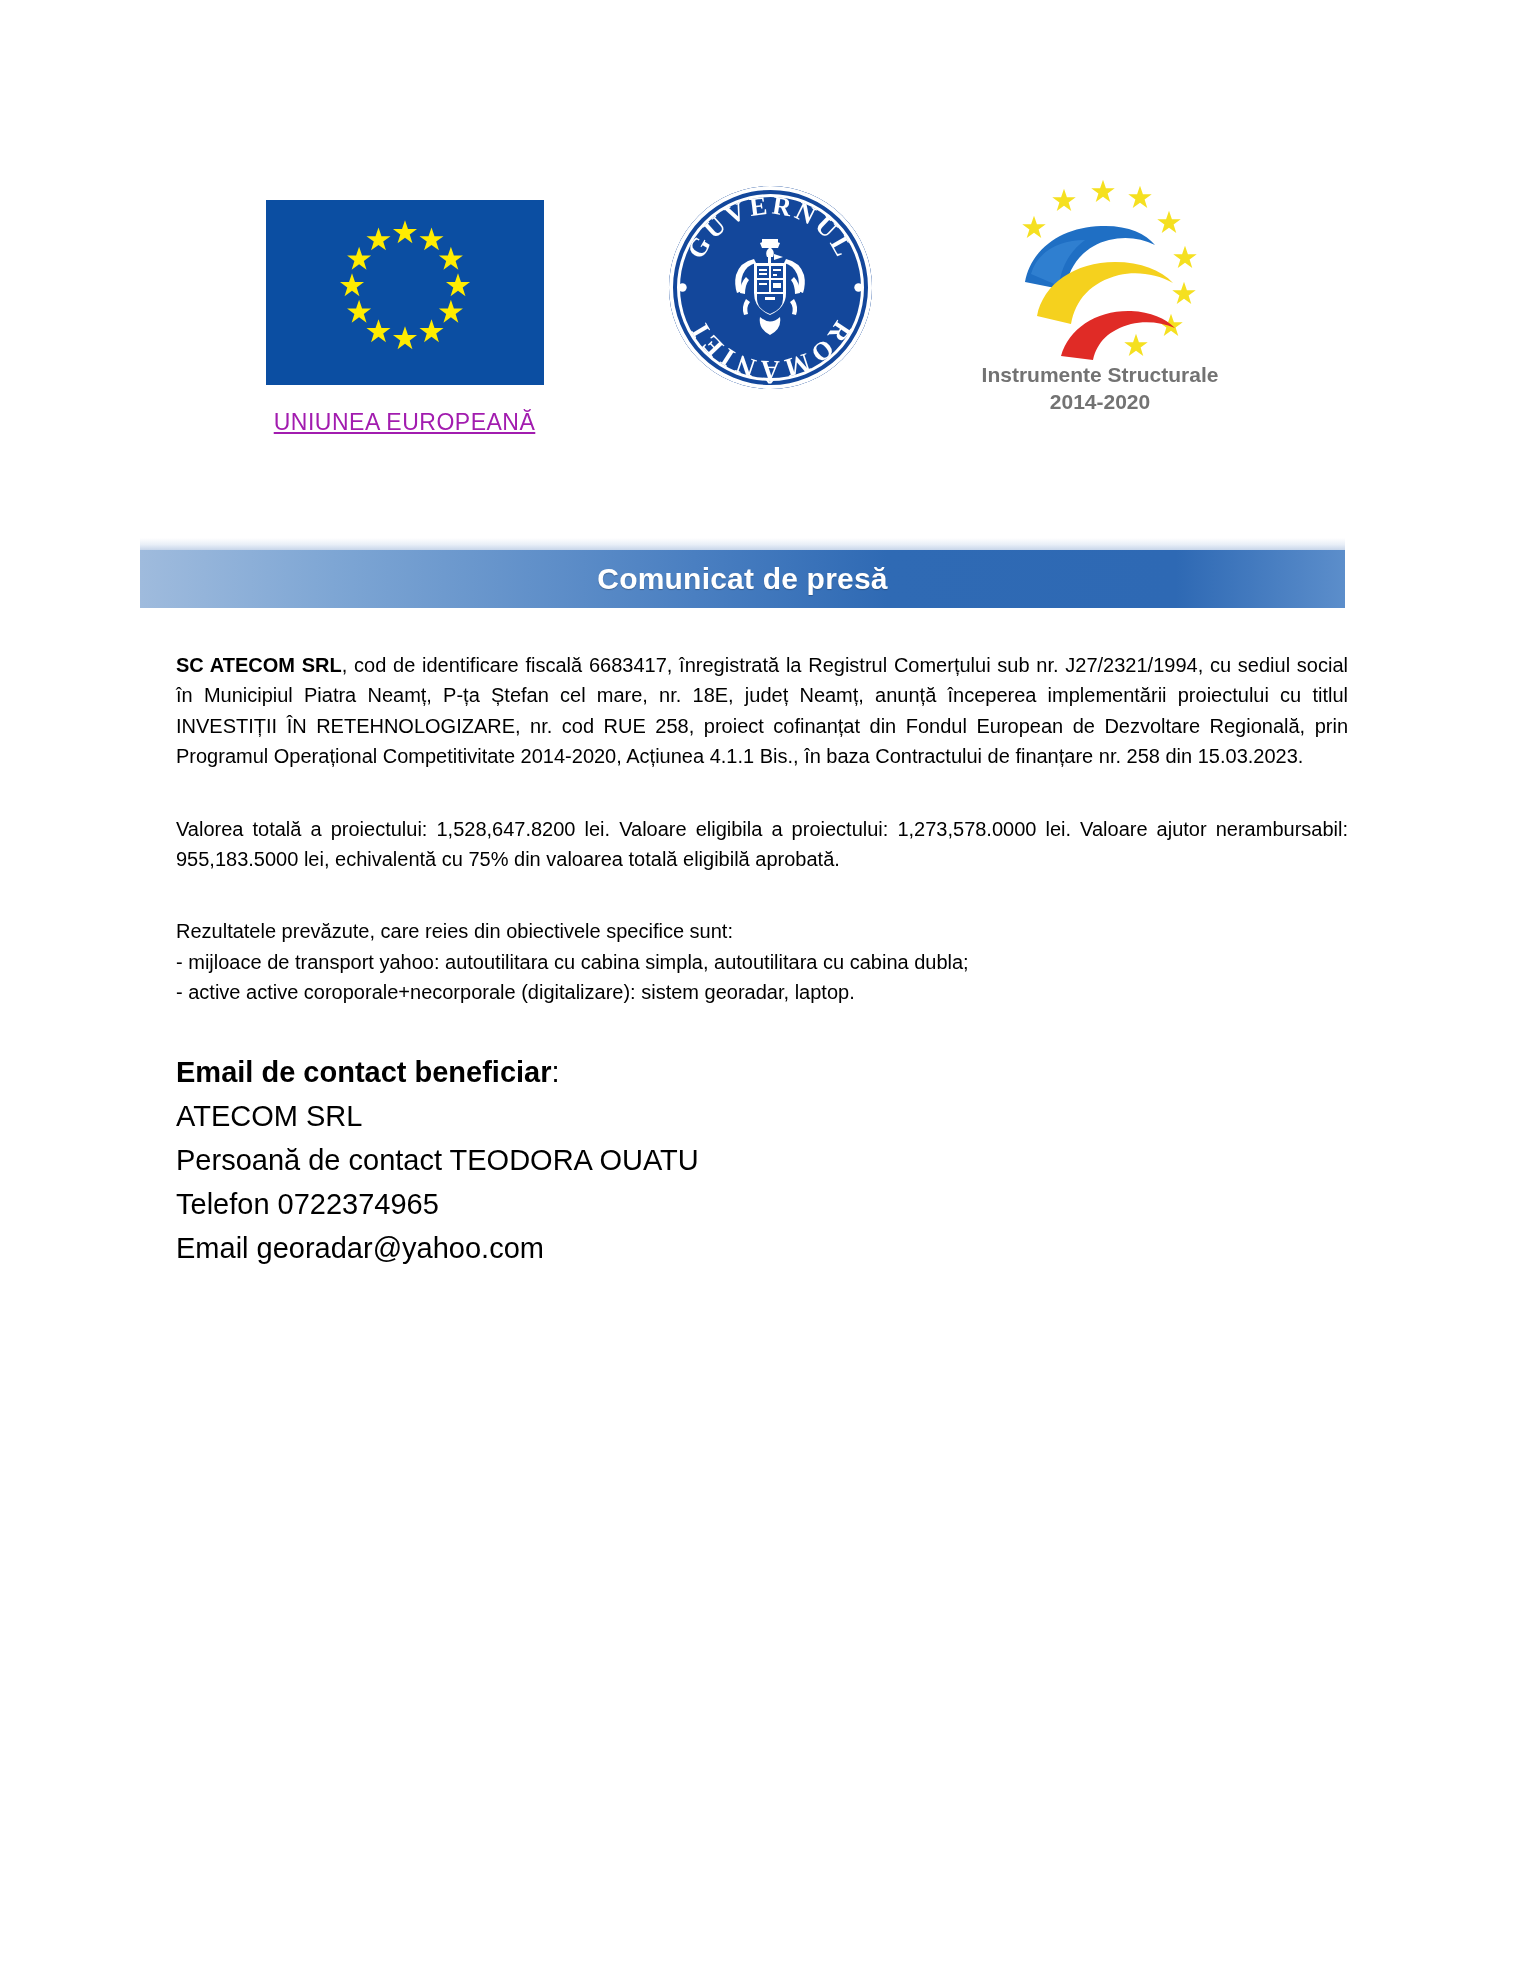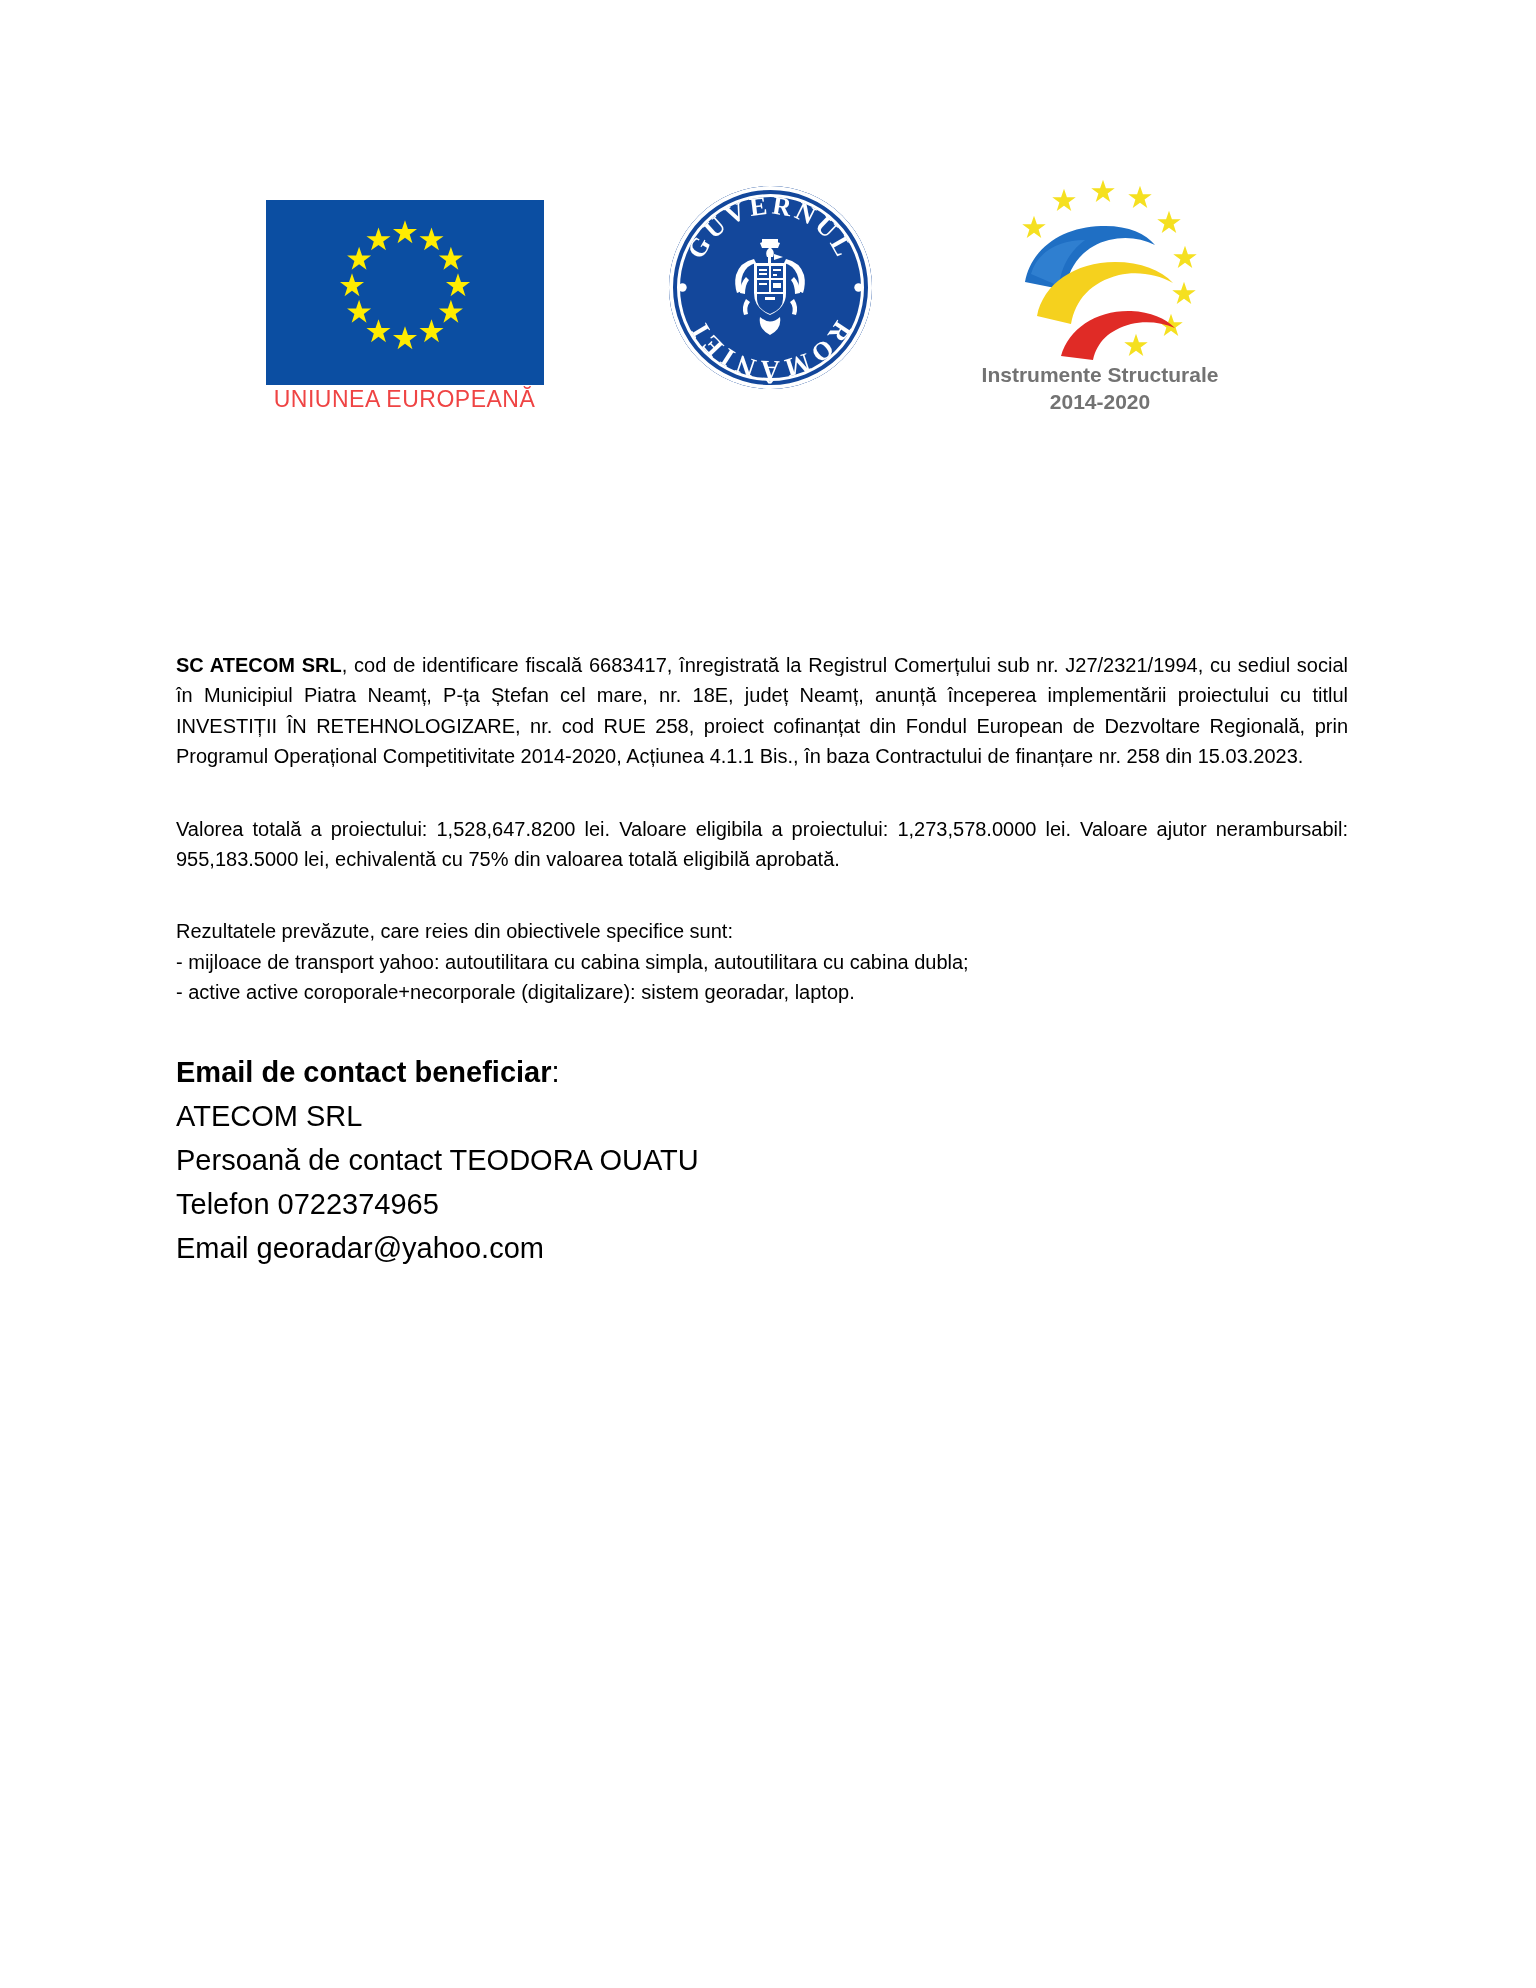--- a/index.html
+++ b/index.html
@@ -39,26 +39,27 @@
   
   .logo-eu { left: 262px; top: 200px; width: 285px; }
   .eu-flag {
     position: relative;
     width: 278px;
     height: 185px;
     background: #0b4ea2;
     margin: 0 auto;
   }
   .logo-caption {
-    margin-top: 1px;
+    margin-top: 24px;
     font-size: 23px;
     letter-spacing: 0.5px;
-    color: #ef4444;
+    color: #a21caf;
     font-family: "Liberation Sans", sans-serif;
     white-space: nowrap;
+    text-decoration: underline;
   }
 
   
   .logo-gov { left: 655px; top: 186px; width: 230px; }
   .gov-seal {
     position: relative;
     width: 203px;
     height: 203px;
     margin: 0 auto;
     border-radius: 50%;
@@ -335,20 +336,26 @@
           <path d="M76 186 C84 158 112 140 146 141 C166 142 180 148 190 158 C176 152 160 151 146 154 C124 160 112 172 108 190 Z" fill="#e02b26"></path>
         </svg>
       </div>
       <div class="logo-caption-is">
         <div>Instrumente Structurale</div>
         <div>2014-2020</div>
       </div>
     </div>
   </div>
 
+  <div class="banner-wrap">
+    <div class="banner-top-strip"></div>
+    <div class="banner">
+      <span class="banner-title">Comunicat de presă</span>
+    </div>
+  </div>
 
   <div class="doc">
 
 
     <p class="para"><b>SC ATECOM SRL</b><span>, cod de identificare fiscală 6683417, înregistrată la Registrul Comerțului sub nr. J27/2321/1994, cu sediul social în  Municipiul Piatra Neamț, P-ța Ștefan cel mare, nr. 18E, județ Neamț, anunță începerea implementării proiectului cu titlul INVESTIȚII ÎN RETEHNOLOGIZARE, nr. cod RUE 258,  proiect cofinanțat din Fondul European de Dezvoltare Regională, prin Programul Operațional Competitivitate 2014-2020, Acțiunea 4.1.1 Bis., în baza Contractului de finanțare nr. 258 din 15.03.2023.</span></p>
 
     <p class="para">Valorea totală a proiectului: 1,528,647.8200 lei. Valoare eligibila a proiectului: 1,273,578.0000 lei. Valoare ajutor nerambursabil: 955,183.5000 lei, echivalentă cu 75% din valoarea totală eligibilă aprobată.</p>
 
     <div class="para list-block">
       <span class="line">Rezultatele prevăzute, care reies din obiectivele specifice sunt:</span>

